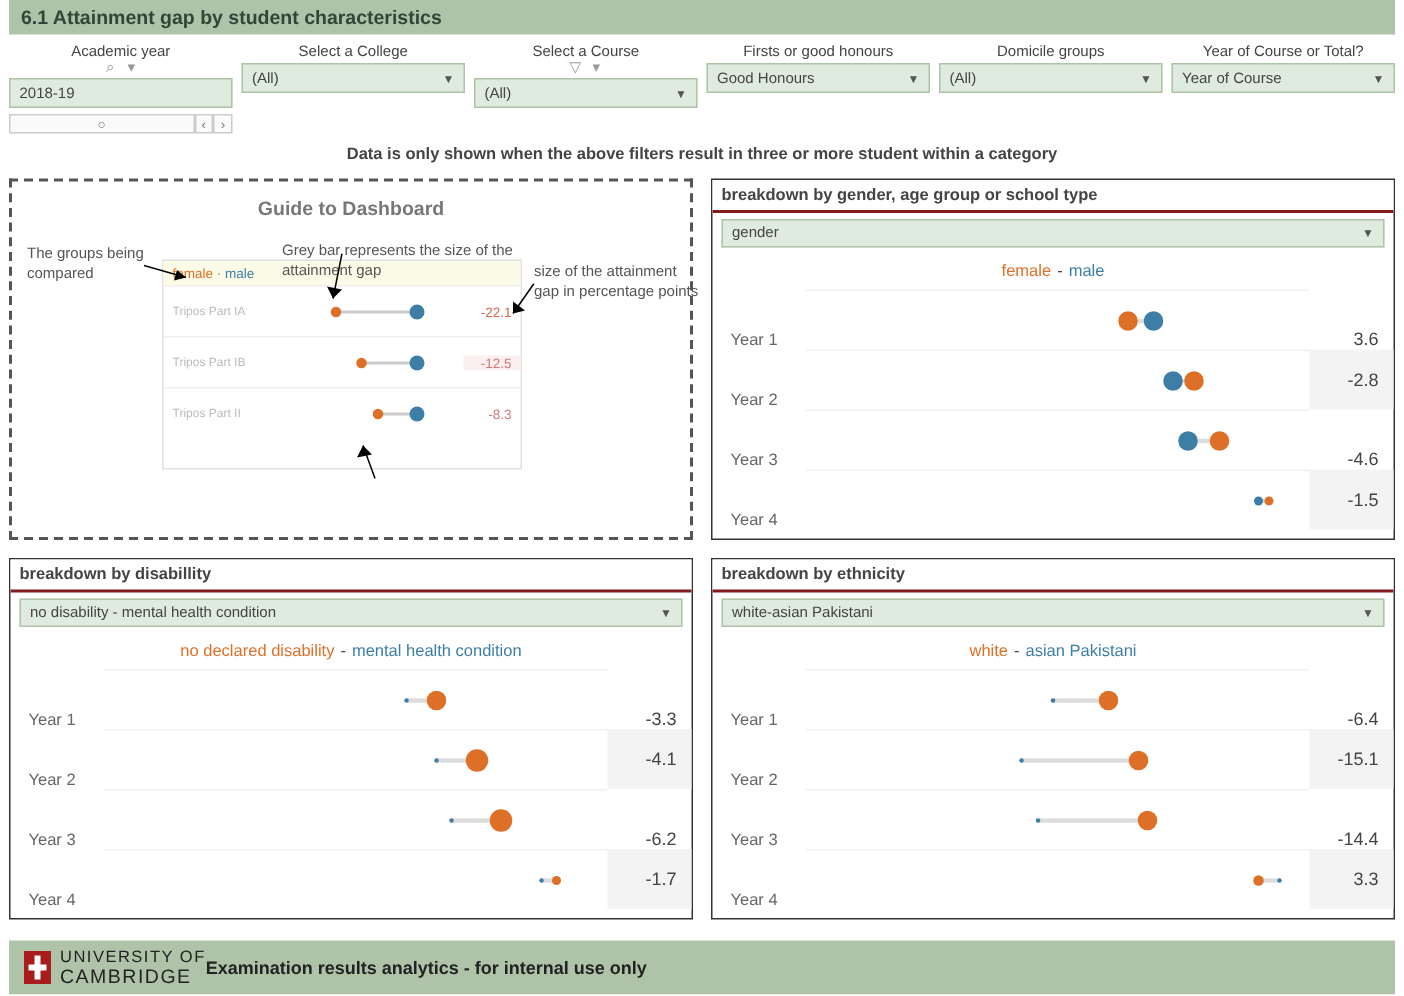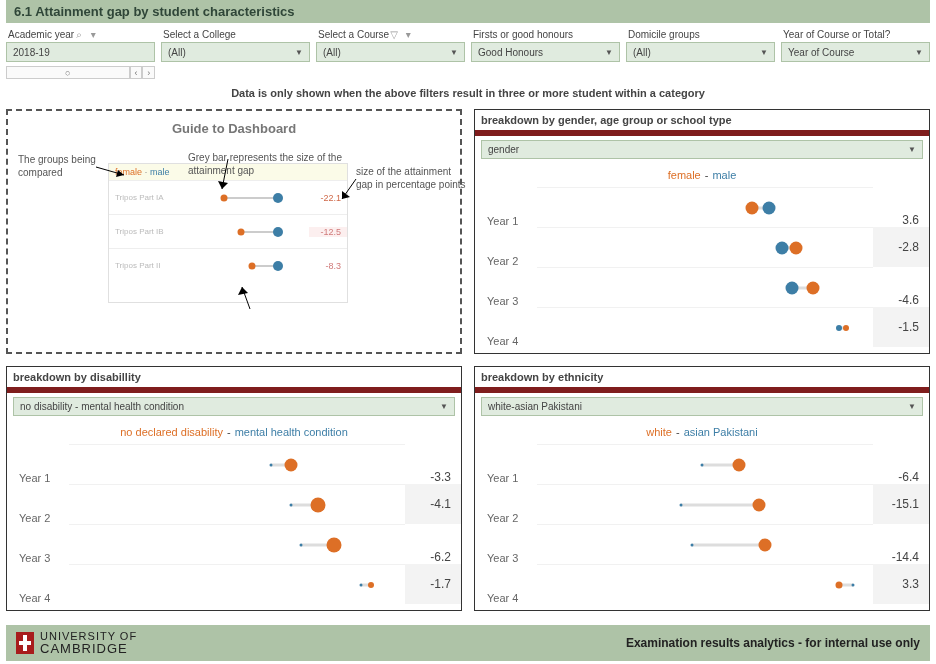--- a/index.html
+++ b/index.html
@@ -18,36 +18,36 @@
     --border:#333;
     --crest:#a81c1c;
   }
   *{box-sizing:border-box;font-family:Arial,Helvetica,sans-serif;}
   body{margin:0;padding:0 6px 0 6px;background:#fff;font-size:11px;color:#333;width:936px;}
   
   .title-bar{background:var(--olive);padding:4px 8px;font-weight:bold;font-size:13px;color:#2f4638;}
   
   .filters{display:flex;gap:6px;margin:4px 0 6px;}
   .filter{flex:1;}
-  .filter-label{display:flex;align-items:center;font-size:10px;color:#444;padding:2px 2px;}
+  .filter-label{display:flex;align-items:center;font-size:10px;color:#444;padding:2px 2px;flex-direction:column;}
   .filter-icons{display:flex;gap:4px;align-items:center;color:#999;}
   .filter-icons .ico{width:10px;height:10px;display:inline-flex;align-items:center;justify-content:center;font-size:10px;}
   .filter-sel{background:var(--mint);border:1px solid var(--olive);padding:3px 6px;font-size:10px;color:#444;display:flex;justify-content:space-between;align-items:center;height:20px;}
   .filter-sel .caret{font-size:8px;color:#555;}
   .filter-nav{display:flex;justify-content:flex-end;gap:0;margin-top:4px;}
   .filter-nav span{border:1px solid #ccc;width:15px;height:13px;font-size:9px;display:inline-flex;align-items:center;justify-content:center;color:#777;background:#fafafa;}
   .filter-nav span:first-child{width:100%;}
   
   .note{font-weight:bold;font-size:11px;color:#444;text-align:center;margin:8px 0 10px;}
   
   .grid{display:grid;grid-template-columns:1fr 1fr;gap:12px;}
   
   .panel{border:1px solid var(--border);background:#fff;}
   .panel.guide{border:2px dashed #555;}
-  .panel-head{border-bottom:6px solid #7f1d1d;padding:4px 6px;background:#fff;font-size:11px;color:#444;font-weight:bold;}
+  .panel-head{border-bottom:2px solid #7f1d1d;padding:4px 6px;background:#fff;font-size:11px;color:#444;font-weight:bold;}
   .panel-select{margin:4px 6px 6px;background:var(--mint);border:1px solid var(--olive);padding:3px 6px;font-size:10px;color:#444;display:flex;justify-content:space-between;align-items:center;}
   .panel-select .caret{font-size:8px;color:#555;}
   .compare{display:flex;justify-content:center;gap:4px;padding:4px 0 6px;font-size:11px;}
   .compare .c1{color:var(--orange);}
   .compare .c2{color:var(--blue);}
   .compare .dash{color:#444;}
   
   .rows{padding:0 0 6px 0;}
   .row{display:flex;align-items:flex-end;height:40px;position:relative;}
   .ylabel{width:62px;padding-left:12px;color:#666;font-size:11px;flex:none;}
@@ -69,21 +69,21 @@
   .glabel{width:58px;font-size:8px;color:#bbb;padding-left:6px;}
   .gplot{flex:1;position:relative;height:100%;}
   .gval{width:38px;text-align:right;padding-right:6px;font-size:9px;color:#d06a4a;}
   .gval.alt{color:#d07a7a;}
   .gbar{position:absolute;height:2px;background:#ccc;top:50%;transform:translateY(-50%);}
   .gdot{position:absolute;top:50%;transform:translate(-50%,-50%);border-radius:50%;}
   .gdot.o{background:var(--orange);}
   .gdot.b{background:var(--blue);}
   .anno{position:absolute;font-size:10px;color:#555;line-height:1.3;}
   
-  .footer{margin-top:14px;background:var(--olive);display:flex;justify-content:space-between;align-items:center;padding:6px 10px;}
+  .footer{margin-top:14px;background:var(--olive);display:flex;align-items:center;padding:6px 10px;}
   .brand{display:flex;align-items:center;gap:6px;}
   .crest{width:18px;height:22px;background:var(--crest);position:relative;display:inline-block;}
   .crest::before,.crest::after{content:"";position:absolute;background:#fff;}
   .crest::before{left:7px;top:3px;width:4px;height:16px;}
   .crest::after{left:3px;top:9px;width:12px;height:4px;}
   .brand-text{font-family:Georgia,serif;color:#222;line-height:1;}
   .brand-text .u{font-size:11px;letter-spacing:1px;}
   .brand-text .c{font-size:13px;letter-spacing:1px;font-weight:normal;}
   .foot-note{font-weight:bold;font-size:12px;color:#222;}
 </style>

